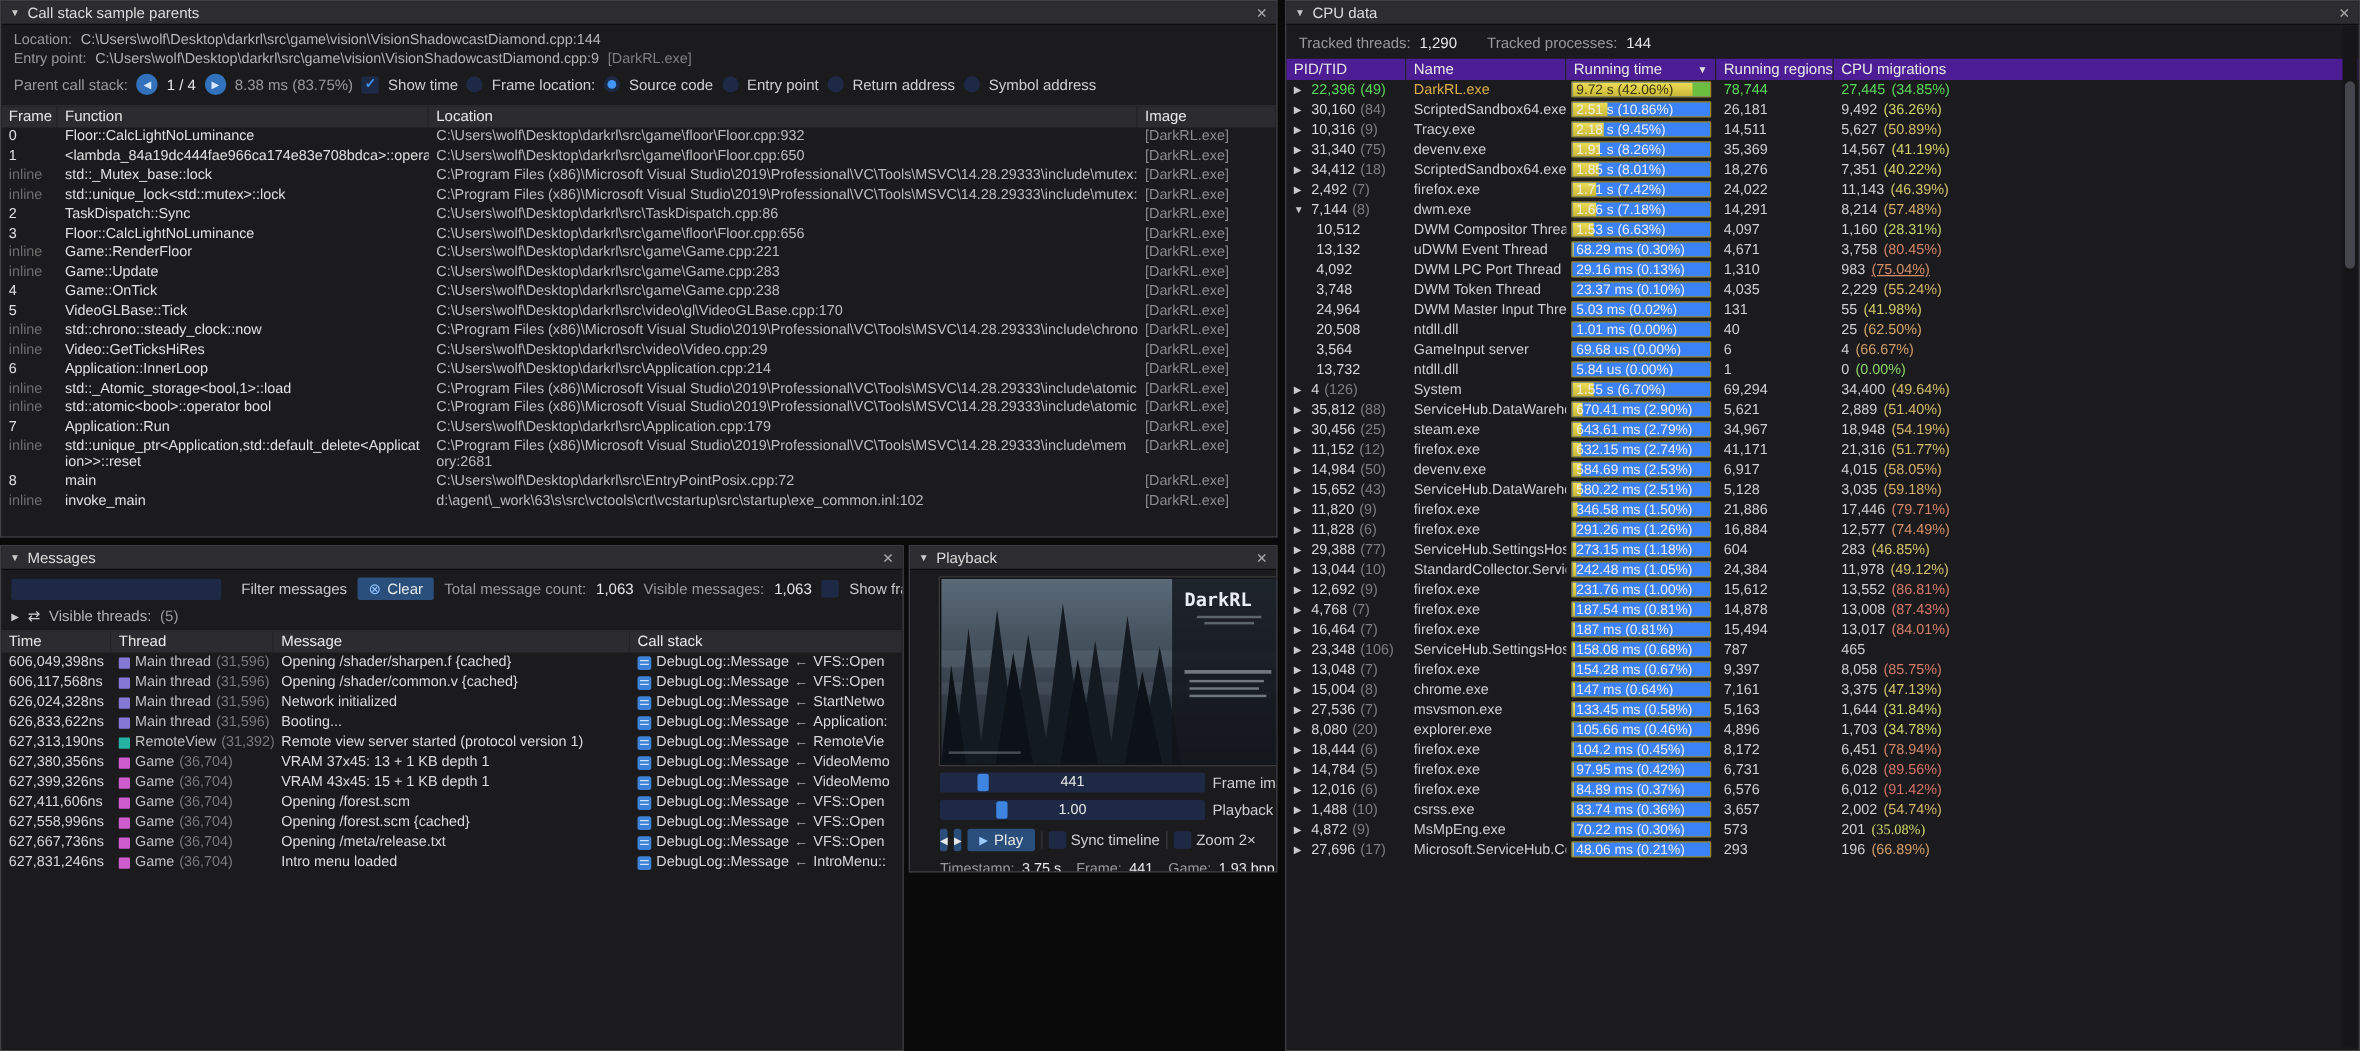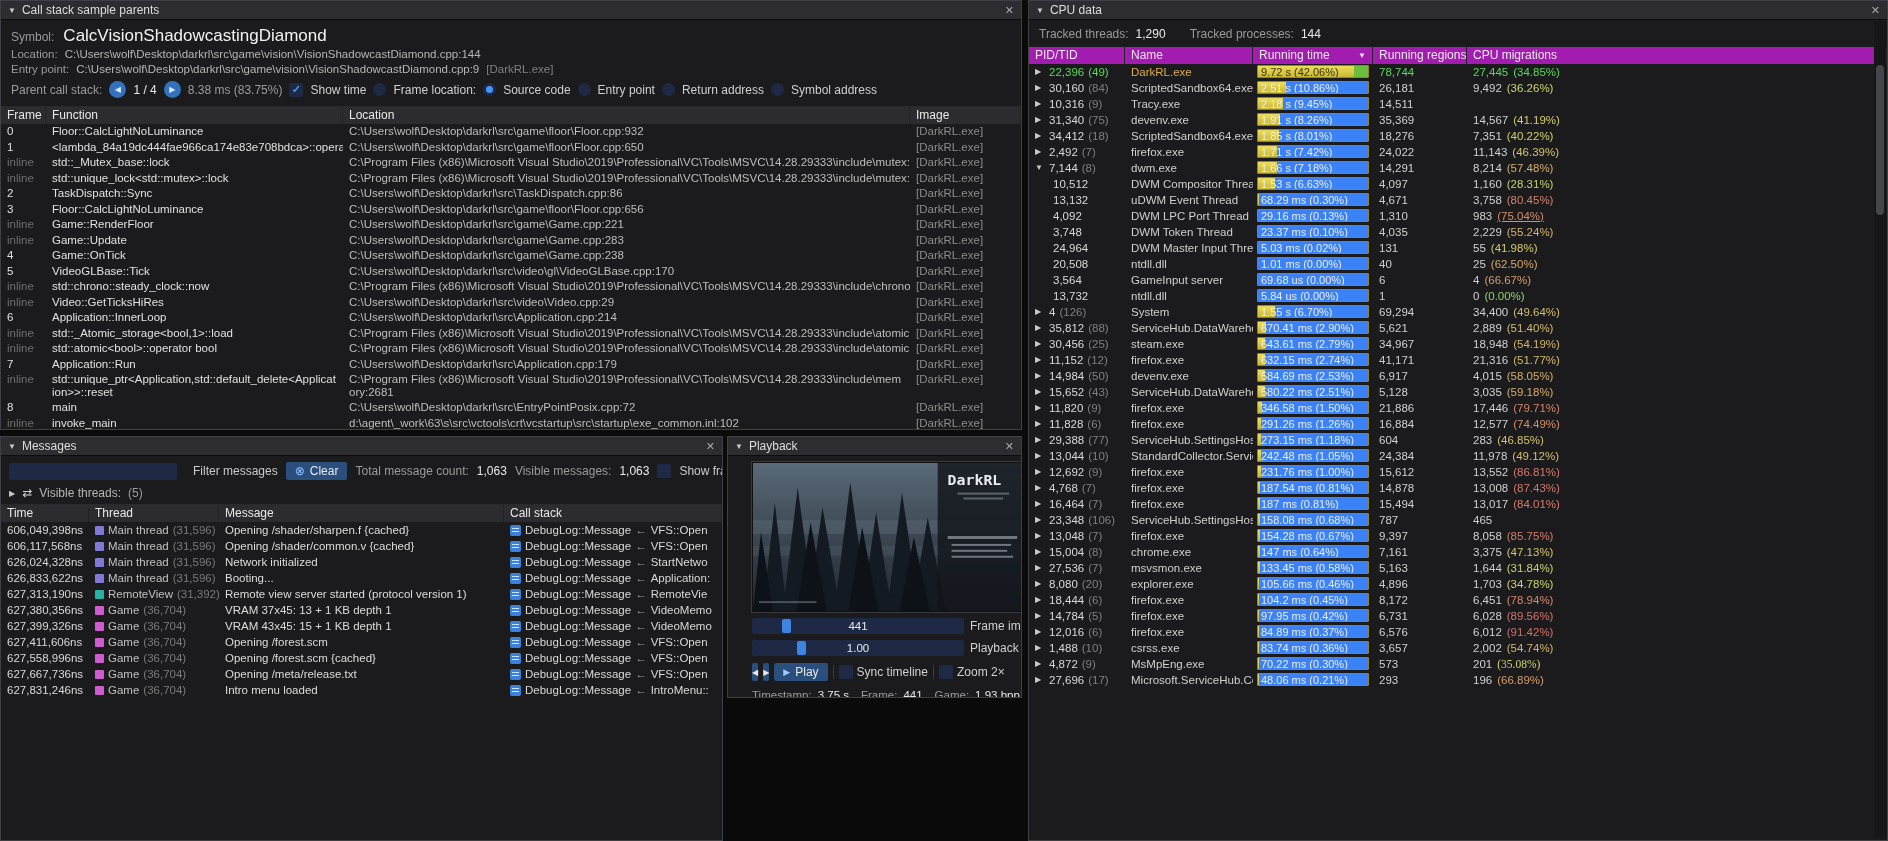--- a/index.html
+++ b/index.html
@@ -93,21 +93,21 @@
   .vsep{width:1px;height:14px;background:#3a3a3e;flex:none;}
   .pb-chk{display:flex;align-items:center;gap:4px;}
   .pb-info{display:flex;align-items:center;gap:6px;margin-top:8px;font-size:11.5px;white-space:nowrap;}
   .pb-info .val{margin-right:6px;}
 
   
   #win-cpu{left:1028px;top:0;width:860px;height:841px;}
   .cpu-top{display:flex;align-items:center;gap:7px;padding:7px 10px 6px 10px;font-size:12px;}
   .cpu-top .gap{width:10px;}
   .cpu-hrow,.cpu-row{display:grid;grid-template-columns:96px 128px 120px 94px 1fr;}
-  .cpu-hrow{background:#a21caf;height:17px;line-height:17px;font-size:12px;color:#e8e8e8;}
+  .cpu-hrow{background:#4c1d95;height:17px;line-height:17px;font-size:12px;color:#e8e8e8;}
   .cpu-hrow .hc{padding:0 6px;border-right:1px solid #232326;overflow:hidden;white-space:nowrap;display:flex;}
   .sort{margin-left:auto;font-size:8px;color:#e0e0e0;}
   .cpu-body{overflow:hidden;height:790px;}
   .cpu-row{height:16px;line-height:16px;font-size:11.5px;}
   .cpu-row .c{padding:0 6px;white-space:nowrap;overflow:hidden;}
   .pidc{display:flex;align-items:center;gap:4px;}
   .exp{font-size:8px;color:#c8c8c8;width:10px;flex:none;}
   .pid{color:#d8d8d8;}
   .cnt{color:#7f7f7f;}
   .cpu-row.child .pidc{padding-left:24px;}
@@ -130,24 +130,20 @@
 </head>
 <body>
 
 <div class="window" id="win-callstack">
   <div class="titlebar">
     <span class="tri">▼</span>
     <span class="ttl">Call stack sample parents</span>
     <span class="close">✕</span>
   </div>
   <div class="cs-head">
-    <div class="sym-row">
-      <span class="lbl">Symbol:</span>
-      <span class="sym">CalcVisionShadowcastingDiamond</span>
-    </div>
     <div class="meta-row">
       <span class="lbl">Location:</span>
       <span class="path">C:\Users\wolf\Desktop\darkrl\src\game\vision\VisionShadowcastDiamond.cpp:144</span>
     </div>
     <div class="meta-row">
       <span class="lbl">Entry point:</span>
       <span class="path">C:\Users\wolf\Desktop\darkrl\src\game\vision\VisionShadowcastDiamond.cpp:9</span>
       <span class="img-tag">[DarkRL.exe]</span>
     </div>
     <div class="ctrl-row">
@@ -666,20 +662,24 @@
           <span class="cnt">(9)</span>
         </div>
         <div class="c nm">Tracy.exe</div>
         <div class="c barc">
           <div class="bar">
             <span class="fill" style="width: 22.5%;"></span>
             <span class="btxt">2.18 s (9.45%)</span>
           </div>
         </div>
         <div class="c rg">14,511</div>
+        <div class="c mgc">
+          <span class="mig">5,627</span>
+          <span class="migp" style="color: rgb(211, 188, 105);">(50.89%)</span>
+        </div>
       </div>
       <div class="cpu-row">
         <div class="c pidc">
           <span class="exp">▶</span>
           <span class="pid">31,340</span>
           <span class="cnt">(75)</span>
         </div>
         <div class="c nm">devenv.exe</div>
         <div class="c barc">
           <div class="bar">

